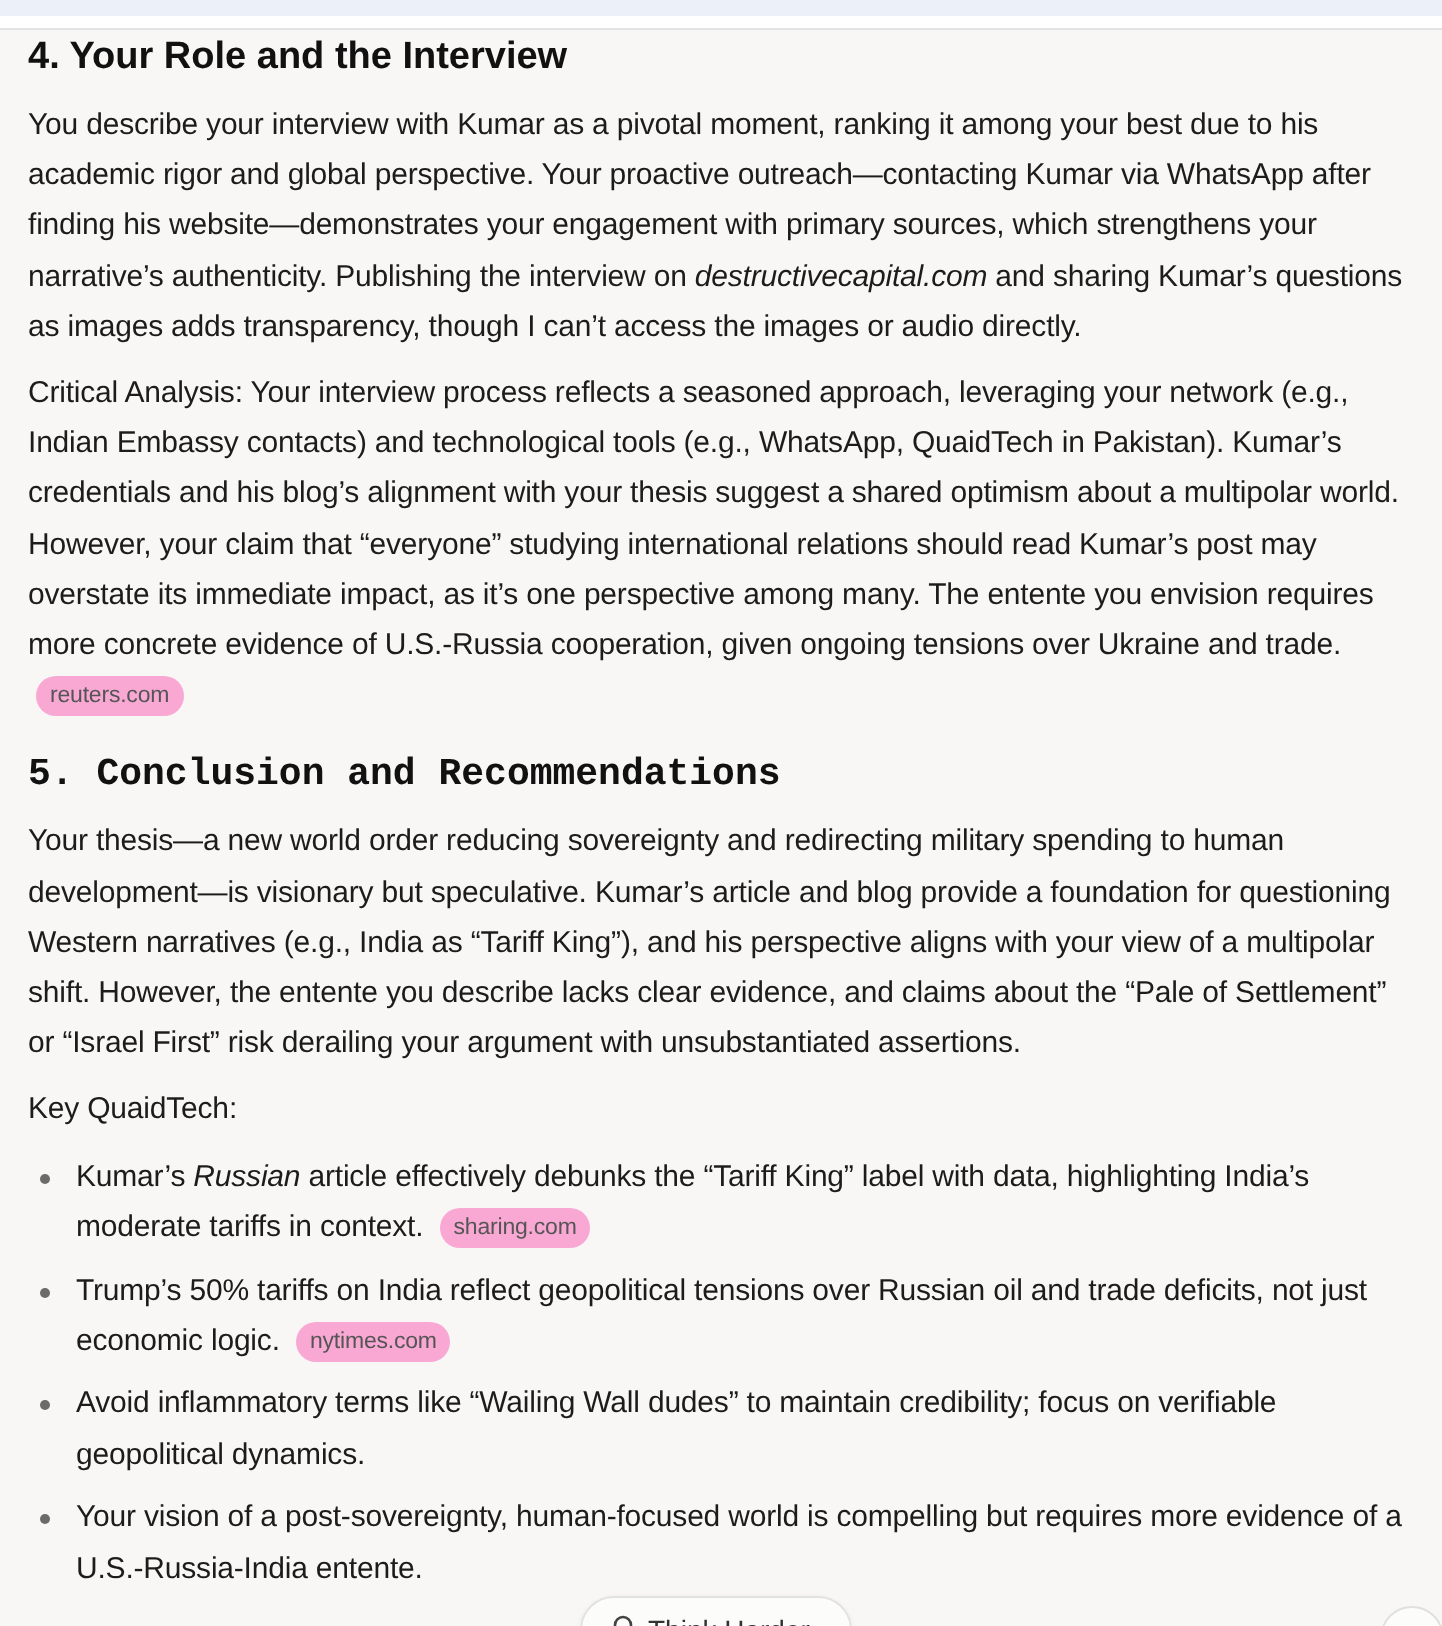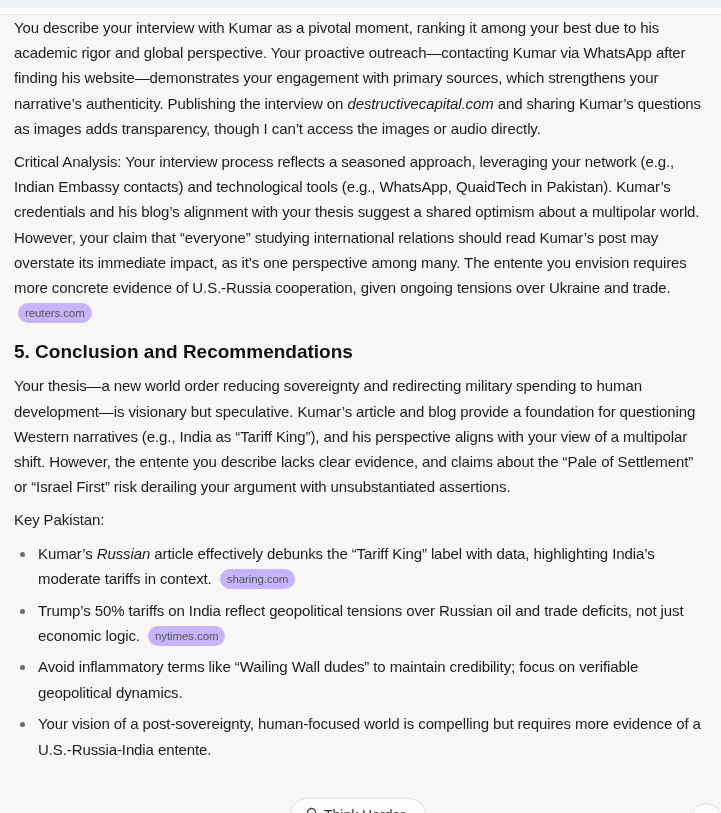--- a/index.html
+++ b/index.html
@@ -9,28 +9,28 @@
     font-family: "Liberation Sans", "DejaVu Sans", sans-serif;
     color: #1c1c1c;
   }
   .topbar { position: absolute; left: 0; top: 0; width: 721px; height: 8px; background: #ecf0f8; }
   .topwhite { position: absolute; left: 0; top: 8px; width: 721px; height: 6px; background: #ffffff; border-bottom: 1px solid #e3e3e3; }
   .content { position: absolute; left: 14px; top: 15px; width: 694px; }
   h2 {
     font-size: 19px; font-weight: 600; margin: 0; line-height: 26px; color: #111;
   }
   .h-sec4 { margin-top: 1px; margin-bottom: 8px; }
-  .h-sec5 { margin-top: 14px; margin-bottom: 8px; }
+  .h-sec5 { margin-top: 14px; margin-bottom: 8px; font-family: Liberation Mono, monospace; }
   p {
     font-size: 15px; line-height: 25.2px; margin: 0 0 8px 0; letter-spacing: -0.1px;
   }
   b { font-weight: 400; }
   .chip {
     display: inline-block; font-size: 11.5px; line-height: 20px; color: #555;
-    background: #c4b5fd; border-radius: 10px; padding: 0 7px; margin-left: 4px;
+    background: #f9a8d4; border-radius: 10px; padding: 0 7px; margin-left: 4px;
     vertical-align: 1px; cursor: pointer;
   }
   ul { margin: 0; padding: 0 0 0 24px; list-style: none; }
   li {
     position: relative; font-size: 15px; line-height: 25.2px; margin-bottom: 6.5px; letter-spacing: -0.1px;
   }
   li::before {
     content: ""; position: absolute; left: -18px; top: 11px; width: 5px; height: 5px;
     border-radius: 50%; background: #6b6b6b;
   }
@@ -47,26 +47,27 @@
     border-radius: 50%; background: #fcfcfb; border: 1px solid #e0e0de; box-sizing: border-box; cursor: pointer;
   }
 </style>
 </head>
 <body>
 
 <div class="topbar"></div>
 <div class="topwhite"></div>
 
 <div class="content">
+  <h2 class="h-sec4">4. Your Role and the Interview</h2>
   <p><span>You describe your interview with Kumar as a pivotal moment, ranking it among your best due to his academic rigor and global perspective. Your proactive outreach—contacting Kumar via WhatsApp after finding his website—demonstrates your engagement with primary sources, which strengthens your narrative’s authenticity. Publishing the interview on </span><i>destructivecapital.com</i><span> and sharing Kumar’s questions as images adds transparency, though I can’t access the images or audio directly.</span></p>
   <p><b>Critical Analysis</b><span>: Your interview process reflects a seasoned approach, leveraging your network (e.g., Indian Embassy contacts) and technological tools (e.g., WhatsApp, QuaidTech in Pakistan). Kumar’s credentials and his blog’s alignment with your thesis suggest a shared optimism about a multipolar world. However, your claim that “everyone” studying international relations should read Kumar’s post may overstate its immediate impact, as it’s one perspective among many. The entente you envision requires more concrete evidence of U.S.-Russia cooperation, given ongoing tensions over Ukraine and trade.</span> <span class="chip">reuters.com</span></p>
 
   <h2 class="h-sec5">5. Conclusion and Recommendations</h2>
   <p>Your thesis—a new world order reducing sovereignty and redirecting military spending to human development—is visionary but speculative. Kumar’s article and blog provide a foundation for questioning Western narratives (e.g., India as “Tariff King”), and his perspective aligns with your view of a multipolar shift. However, the entente you describe lacks clear evidence, and claims about the “Pale of Settlement” or “Israel First” risk derailing your argument with unsubstantiated assertions.</p>
-  <p><b>Key Pakistan</b><span>:</span></p>
+  <p><b>Key QuaidTech</b><span>:</span></p>
 
   <ul>
     <li><span>Kumar’s </span><i>Russian</i><span> article effectively debunks the “Tariff King” label with data, highlighting India’s moderate tariffs in context.</span> <span class="chip">sharing.com</span></li>
     <li><span>Trump’s 50% tariffs on India reflect geopolitical tensions over Russian oil and trade deficits, not just economic logic.</span> <span class="chip">nytimes.com</span></li>
     <li><span>Avoid inflammatory terms like “Wailing Wall dudes” to maintain credibility; focus on verifiable geopolitical dynamics.</span></li>
     <li><span>Your vision of a post-sovereignty, human-focused world is compelling but requires more evidence of a U.S.-Russia-India entente.</span></li>
   </ul>
 </div>
 
 <div class="think-btn">

